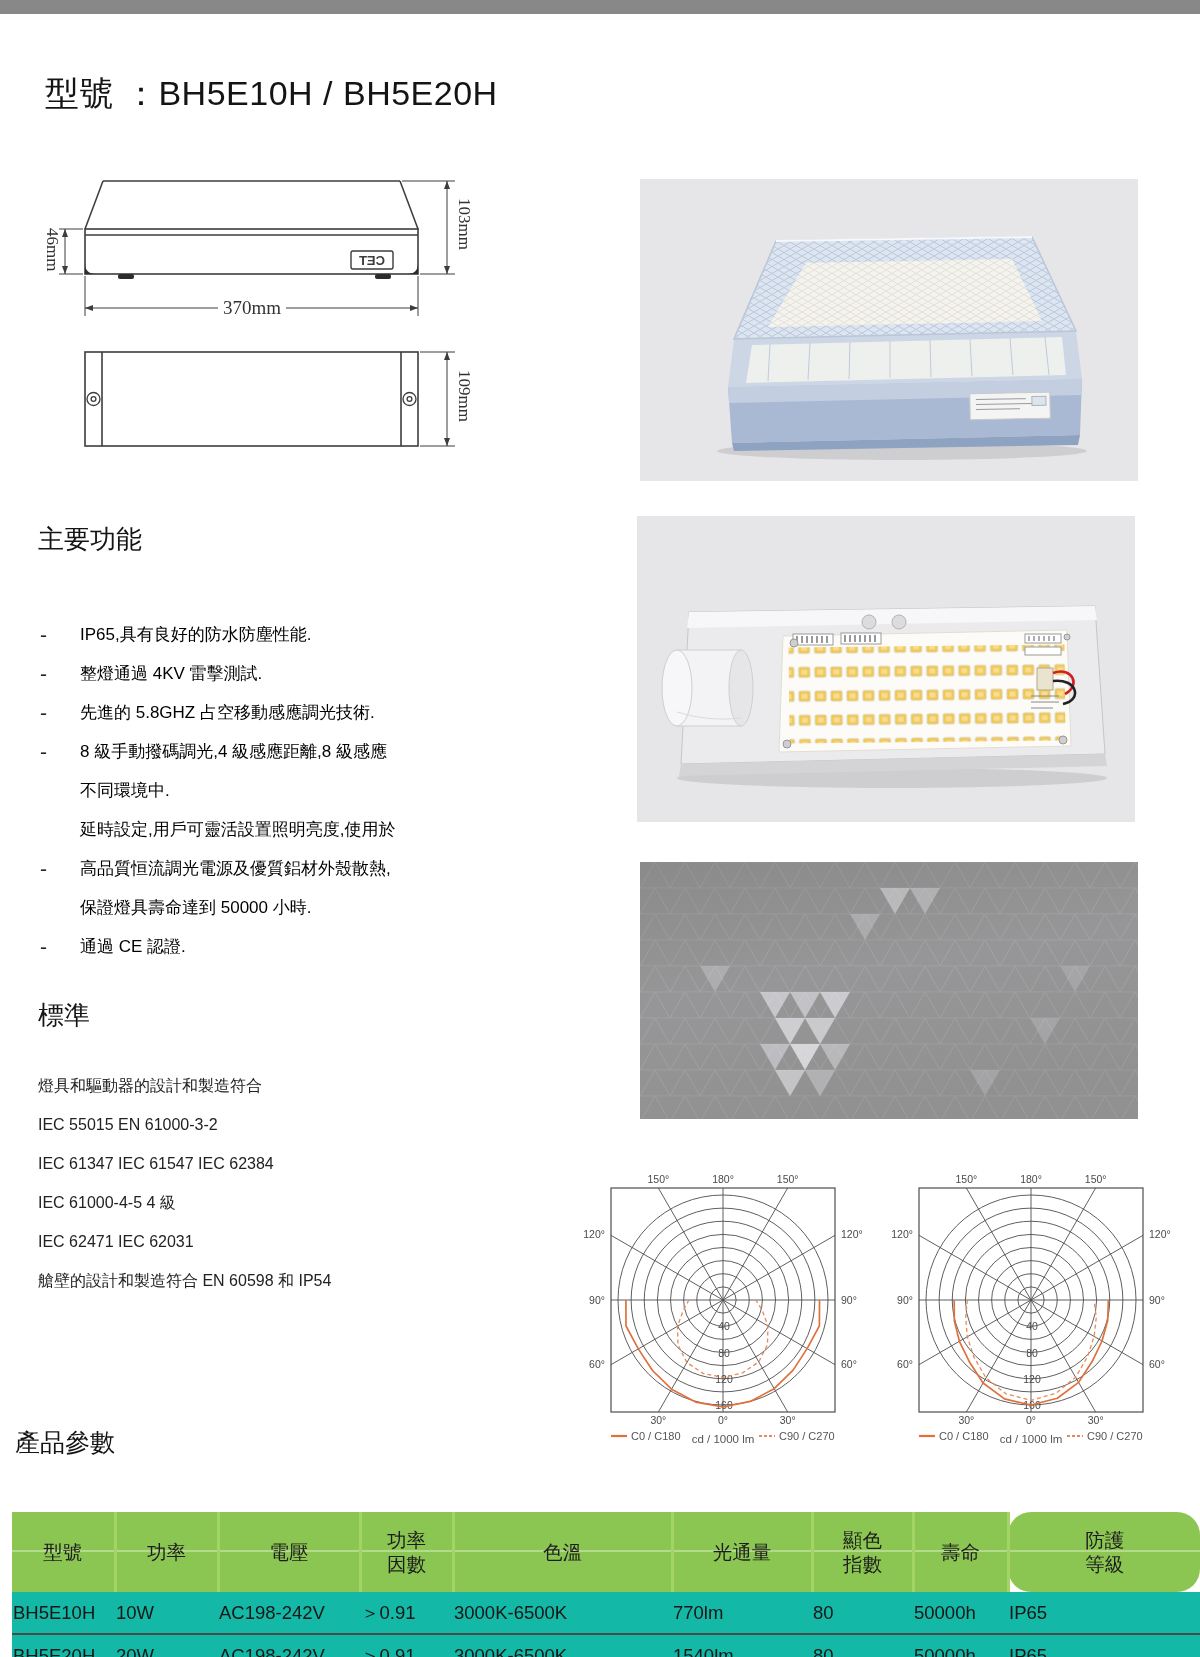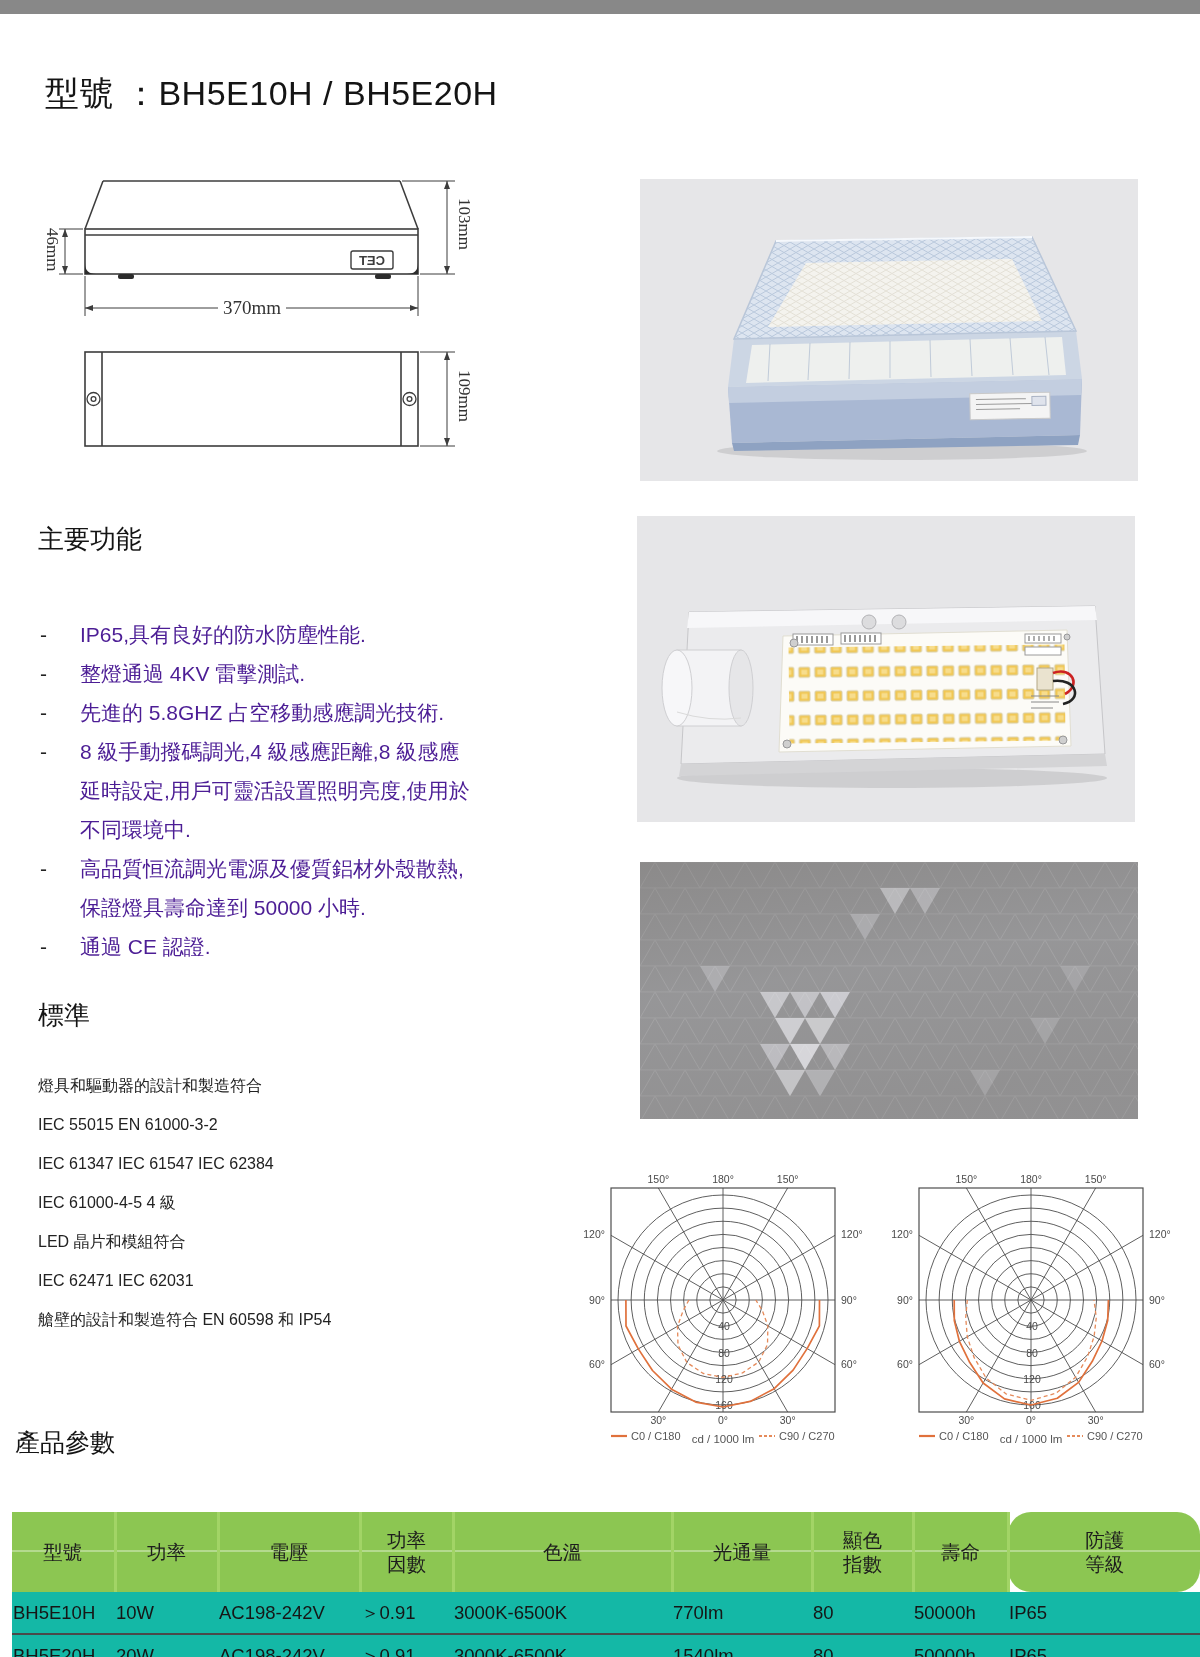--- a/index.html
+++ b/index.html
@@ -12,21 +12,21 @@
   .photo2{left:637px;top:502px;width:498px;height:306px;background:#e6e6e8;}
   .photo3{left:640px;top:848px;width:498px;height:257px;background:#98989a;}
   .sect-h{position:absolute;left:38px;font-size:26px;font-weight:400;color:#141414;margin:0;}
   .h-features{top:508px;}
   .h-standards{top:984px;}
   .h-params{left:15px;top:1412px;font-size:25px;}
   .features{position:absolute;left:40px;top:601px;width:505px;}
   .feat-row{display:flex;align-items:flex-start;}
   .feat-dash{width:40px;flex:0 0 40px;font-size:21px;line-height:39px;color:#222;}
   .feat-lines{flex:1;}
-  .feat-line{font-size:21px;line-height:39px;white-space:nowrap;color:#4c1d95;}
+  .feat-line{font-size:17px;line-height:39px;white-space:nowrap;color:#000000;}
   .standards{position:absolute;left:38px;top:1052px;width:520px;}
   .std-line{font-size:16px;line-height:39px;white-space:nowrap;color:#222;}
   .chart{position:absolute;width:320px;height:276px;}
   .chart0{left:563px;top:1158px;}
   .chart1{left:871px;top:1158px;}
   .params-table{position:absolute;left:12px;top:1498px;width:1188px;border-collapse:collapse;table-layout:fixed;}
   .params-table th{background:var(--green,#8cc652);color:#1d1d1d;font-weight:400;font-size:19.5px;
       height:78px;text-align:center;vertical-align:middle;border-left:3px solid #a2d466;border-right:3px solid #a2d466;
       background-image:linear-gradient(to bottom, transparent 47%, rgba(255,255,255,.35) 47%, rgba(255,255,255,.35) 50%, transparent 50%);}
   .params-table th:first-child{border-left:none;}
@@ -296,22 +296,22 @@
       <div class="feat-row">
         <span class="feat-dash">-</span>
         <span class="feat-lines">
           <div class="feat-line">先進的 5.8GHZ 占空移動感應調光技術.</div>
         </span>
       </div>
       <div class="feat-row">
         <span class="feat-dash">-</span>
         <span class="feat-lines">
           <div class="feat-line">8 級手動撥碼調光,4 級感應距離,8 級感應</div>
+          <div class="feat-line">不同環境中.</div>
           <div class="feat-line">延時設定,用戶可靈活設置照明亮度,使用於</div>
-          <div class="feat-line">不同環境中.</div>
         </span>
       </div>
       <div class="feat-row">
         <span class="feat-dash">-</span>
         <span class="feat-lines">
           <div class="feat-line">高品質恒流調光電源及優質鋁材外殼散熱,</div>
           <div class="feat-line">保證燈具壽命達到 50000 小時.</div>
         </span>
       </div>
       <div class="feat-row">
@@ -321,21 +321,20 @@
         </span>
       </div>
     </div>
 
   <h2 class="sect-h h-standards">標準</h2>
   <div class="standards" id="standards-list">
       <div class="std-line">燈具和驅動器的設計和製造符合</div>
       <div class="std-line">IEC 55015 EN 61000-3-2</div>
       <div class="std-line">IEC 61347 IEC 61547 IEC 62384</div>
       <div class="std-line">IEC 61000-4-5 4 級</div>
-      <div class="std-line">LED 晶片和模組符合</div>
       <div class="std-line">IEC 62471 IEC 62031</div>
       <div class="std-line">艙壁的設計和製造符合 EN 60598 和 IP54</div>
     </div>
 
   <div class="chart chart0" id="chart-0"><svg width="320" height="276" viewBox="0 0 320 276">
         <rect x="48" y="16" width="224" height="224" fill="none" stroke="#4d4d4d" stroke-width="1.2"></rect>
         <circle cx="160" cy="128" r="13.125" fill="none" stroke="#4d4d4d" stroke-width="0.9"></circle>
         <circle cx="160" cy="128" r="26.25" fill="none" stroke="#4d4d4d" stroke-width="0.9"></circle>
         <circle cx="160" cy="128" r="39.375" fill="none" stroke="#4d4d4d" stroke-width="0.9"></circle>
         <circle cx="160" cy="128" r="52.5" fill="none" stroke="#4d4d4d" stroke-width="0.9"></circle>

